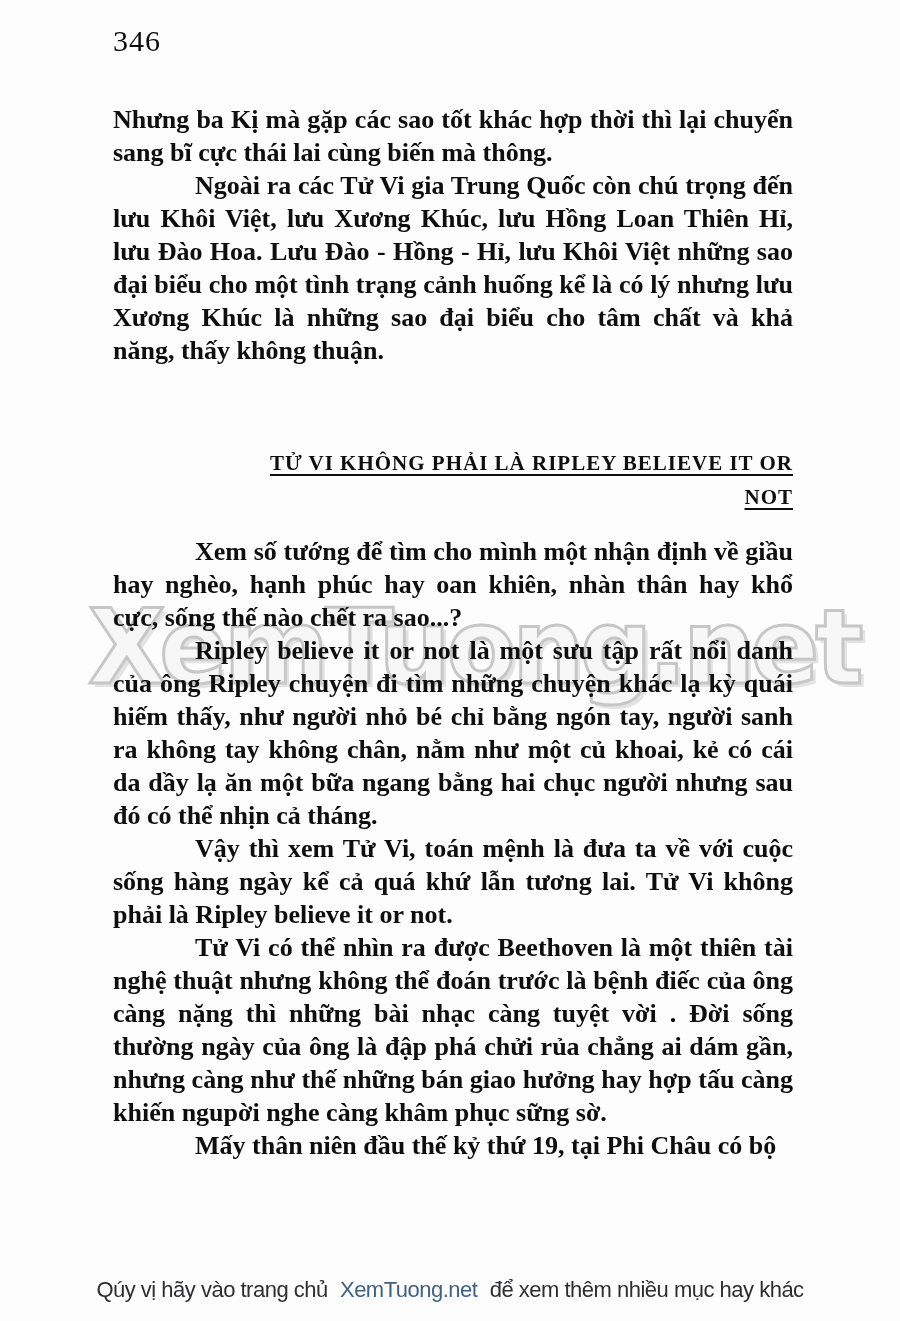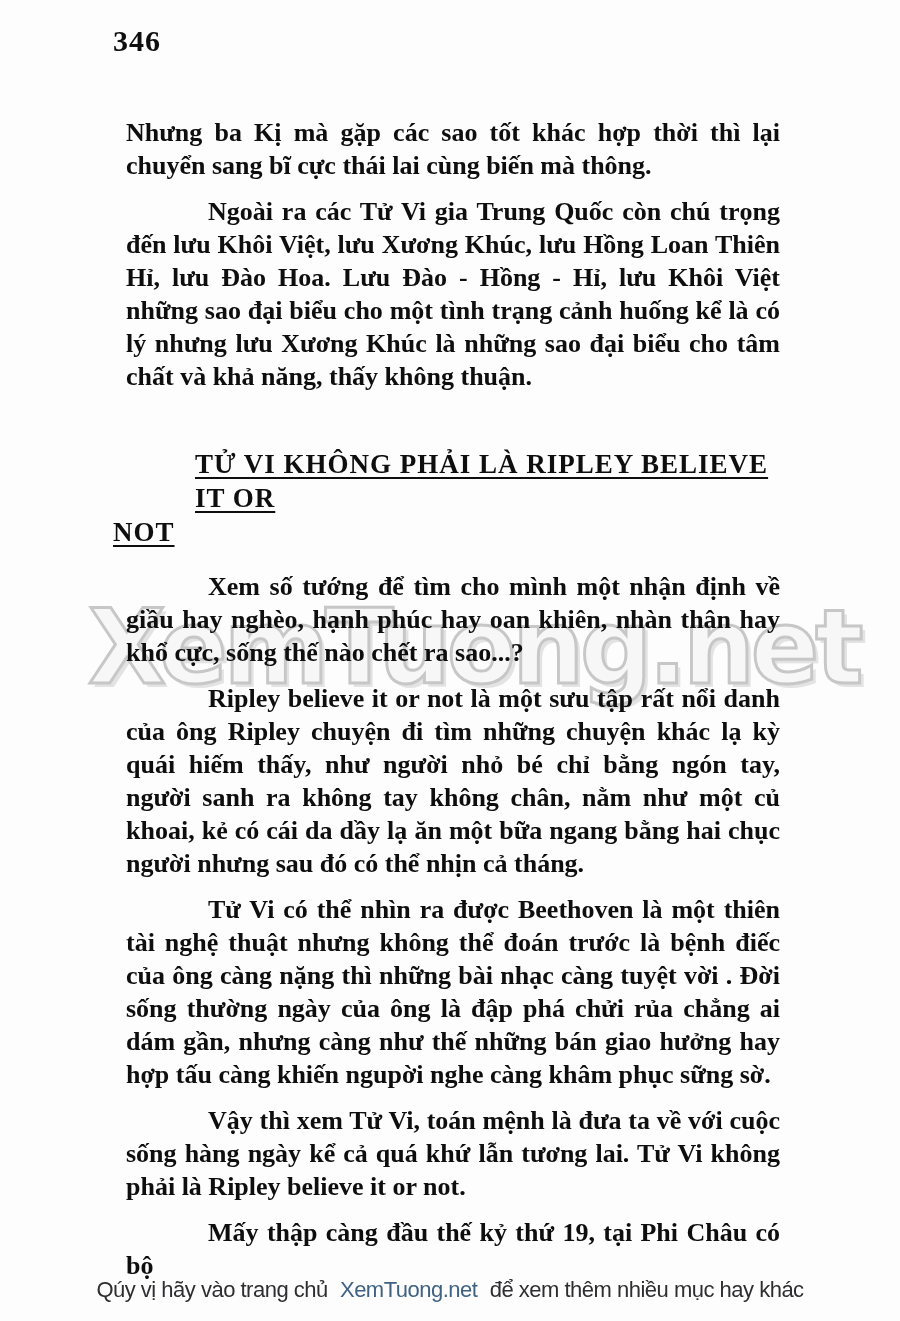--- a/index.html
+++ b/index.html
@@ -7,21 +7,21 @@
     position:relative;
     width:900px;height:1321px;
     background:#fdfdfd;
     overflow:hidden;
     font-family:"Liberation Serif","DejaVu Serif",serif;
     color:#0e0e0e;
   }
   
   .page-number{
     position:absolute;left:113px;top:24px;
-    font-size:30px;font-weight:bold;letter-spacing:1px;
+    font-size:30px;font-weight:normal;letter-spacing:1px;
   }
   .running-title{
     position:absolute;left:0;top:26px;width:100%;
     text-align:center;
     font-size:27px;font-weight:bold;letter-spacing:1px;
   }
   
   .watermark{
     position:absolute;left:88px;top:586px;
     z-index:0;
@@ -38,28 +38,28 @@
     user-select:none;
   }
   
   .body-text{
     position:absolute;left:113px;top:103px;width:680px;
     z-index:1;
     font-size:26px;font-weight:bold;
     line-height:33px;
     text-align:justify;
   }
-  .body-text p{margin:13px;}
+  .body-text p{margin:0;}
   .body-text p.indent{text-indent:82px;}
   .section-heading{
-    margin-top:54px;margin-bottom:21px;
-    font-size:27px;font-weight:bold;
+    margin-top:79px;margin-bottom:21px;
+    font-size:21px;font-weight:bold;
     line-height:34px;
     letter-spacing:1px;
-    text-align:left;
+    text-align:right;
   }
   .section-heading .h-line1{
     display:block;margin-left:82px;
     text-decoration:underline;
     text-underline-offset:4px;
     text-decoration-thickness:2px;
   }
   .section-heading .h-line2{
     display:block;
     text-decoration:underline;
@@ -91,23 +91,23 @@
     <p>Nhưng ba Kị mà gặp các sao tốt khác hợp thời thì lại chuyển sang bĩ cực thái lai cùng biến mà thông.</p>
     <p class="indent">Ngoài ra các Tử Vi gia Trung Quốc còn chú trọng đến lưu Khôi Việt, lưu Xương Khúc, lưu Hồng Loan Thiên Hỉ, lưu Đào Hoa. Lưu Đào - Hồng - Hỉ, lưu Khôi Việt những sao đại biểu cho một tình trạng cảnh huống kể là có lý nhưng lưu Xương Khúc là những sao đại biểu cho tâm chất và khả năng, thấy không thuận.</p>
 
     <div class="section-heading">
       <span class="h-line1">TỬ VI KHÔNG PHẢI LÀ RIPLEY BELIEVE IT OR</span>
       <span class="h-line2">NOT</span>
     </div>
 
     <p class="indent">Xem số tướng để tìm cho mình một nhận định về giầu hay nghèo, hạnh phúc hay oan khiên, nhàn thân hay khổ cực, sống thế nào chết ra sao...?</p>
     <p class="indent">Ripley believe it or not là một sưu tập rất nổi danh của ông Ripley chuyện đi tìm những chuyện khác lạ kỳ quái hiếm thấy, như người nhỏ bé chỉ bằng ngón tay, người sanh ra không tay không chân, nằm như một củ khoai, kẻ có cái da dầy lạ ăn một bữa ngang bằng hai chục người nhưng sau đó có thể nhịn cả tháng.</p>
+    <p class="indent">Vậy thì xem Tử Vi, toán mệnh là đưa ta về với cuộc sống hàng ngày kể cả quá khứ lẫn tương lai. Tử Vi không phải là Ripley believe it or not.</p>
     <p class="indent">Tử Vi có thể nhìn ra được Beethoven là một thiên tài nghệ thuật nhưng không thể đoán trước là bệnh điếc của ông càng nặng thì những bài nhạc càng tuyệt vời . Đời sống thường ngày của ông là đập phá chửi rủa chẳng ai dám gần, nhưng càng như thế những bán giao hưởng hay hợp tấu càng khiến ngupời nghe càng khâm phục sững sờ.</p>
-    <p class="indent">Vậy thì xem Tử Vi, toán mệnh là đưa ta về với cuộc sống hàng ngày kể cả quá khứ lẫn tương lai. Tử Vi không phải là Ripley believe it or not.</p>
-    <p class="indent">Mấy thập càng đầu thế kỷ thứ 19, tại Phi Châu có bộ</p>
+    <p class="indent">Mấy thân niên đầu thế kỷ thứ 19, tại Phi Châu có bộ</p>
   </div>
 
   <div class="footer">
     <span>Qúy vị hãy vào trang chủ</span>
     <span class="brand">XemTuong.net</span>
     <span>để xem thêm nhiều mục hay khác</span>
   </div>
 
 </div>
 

